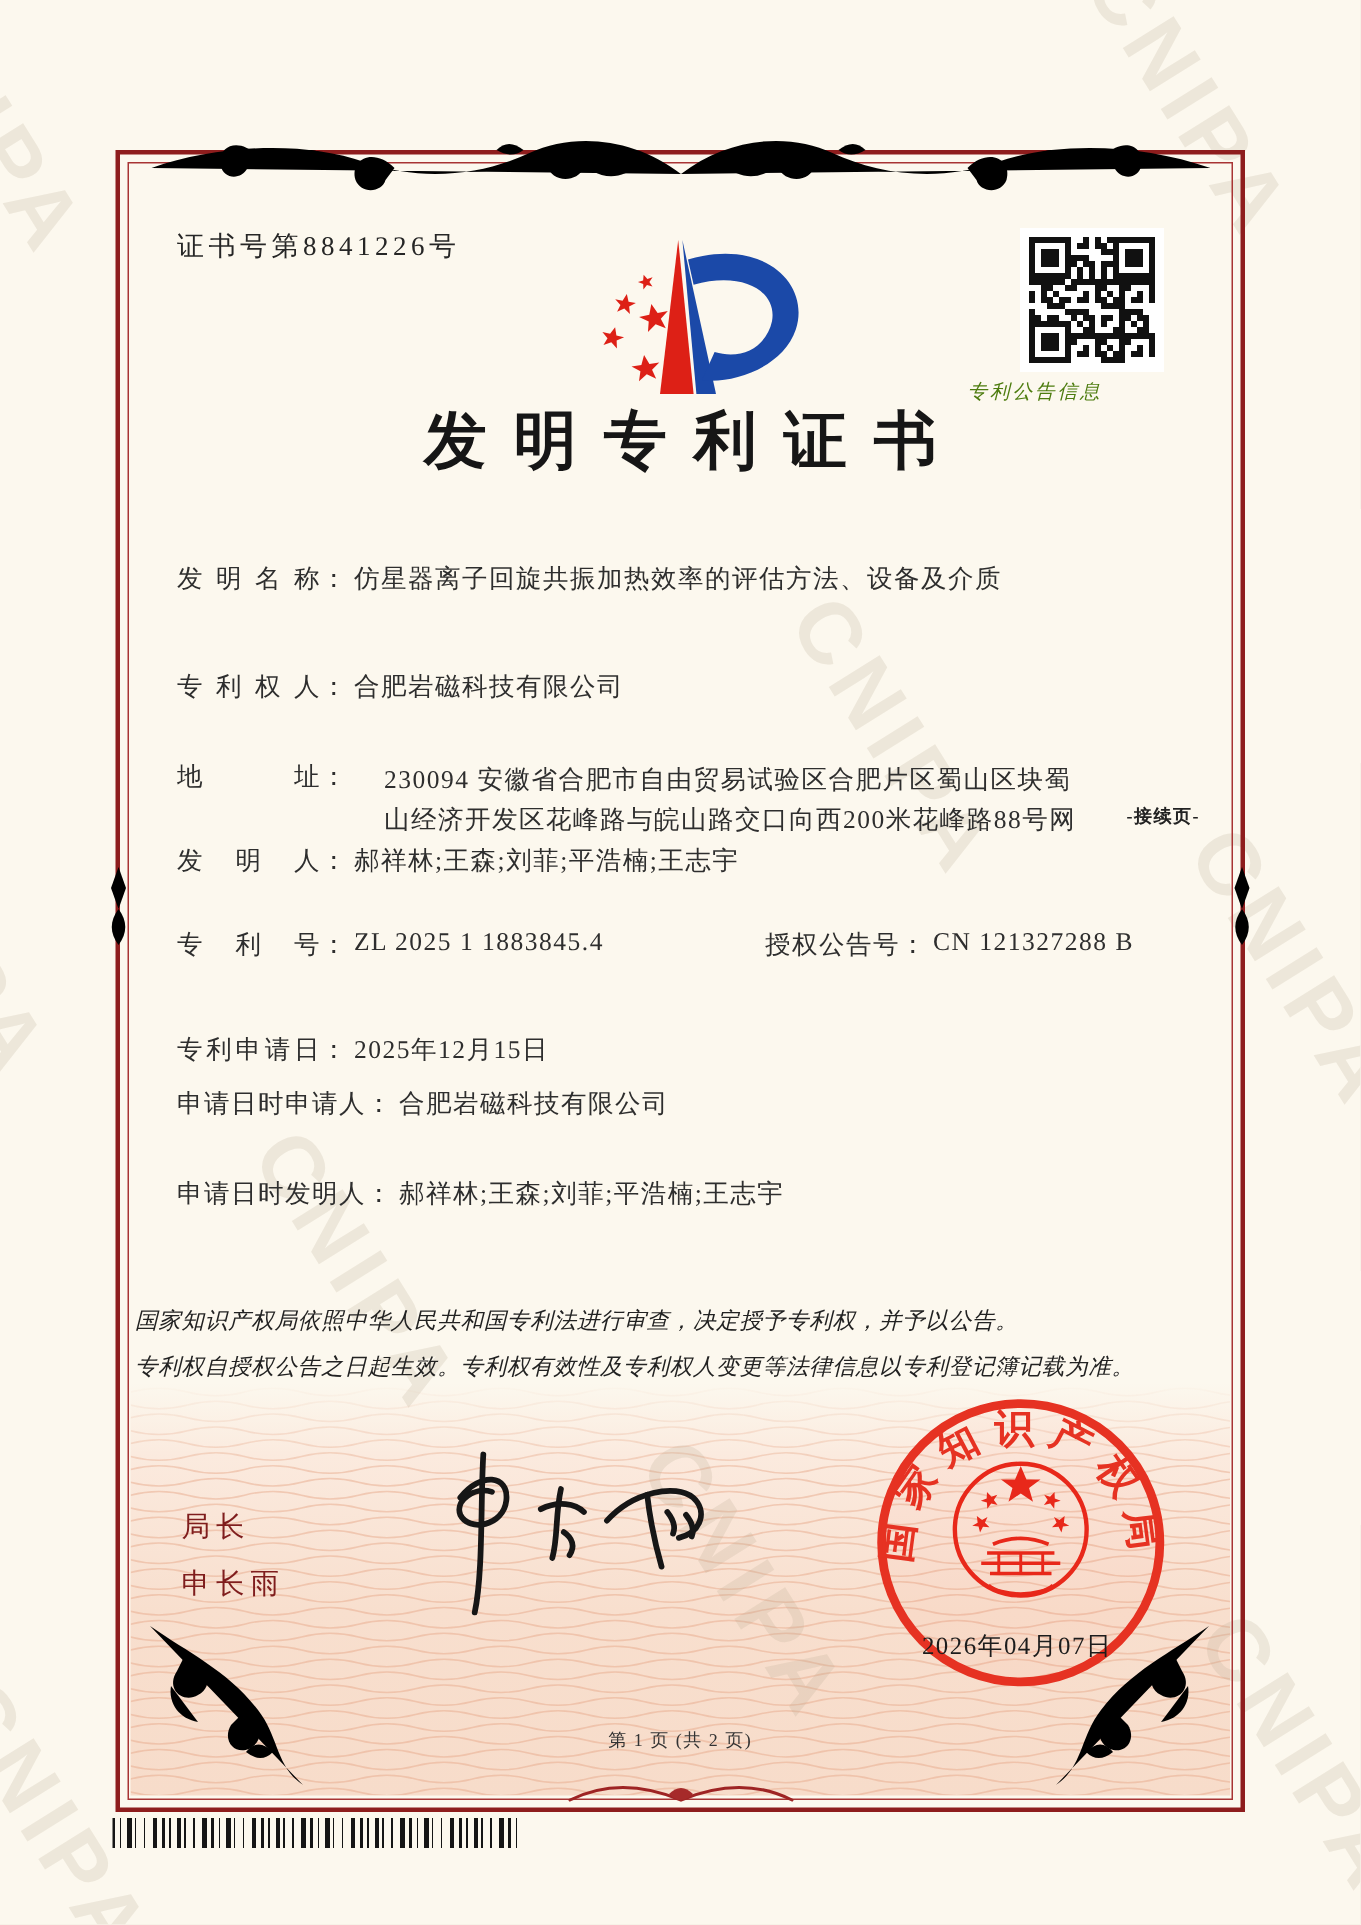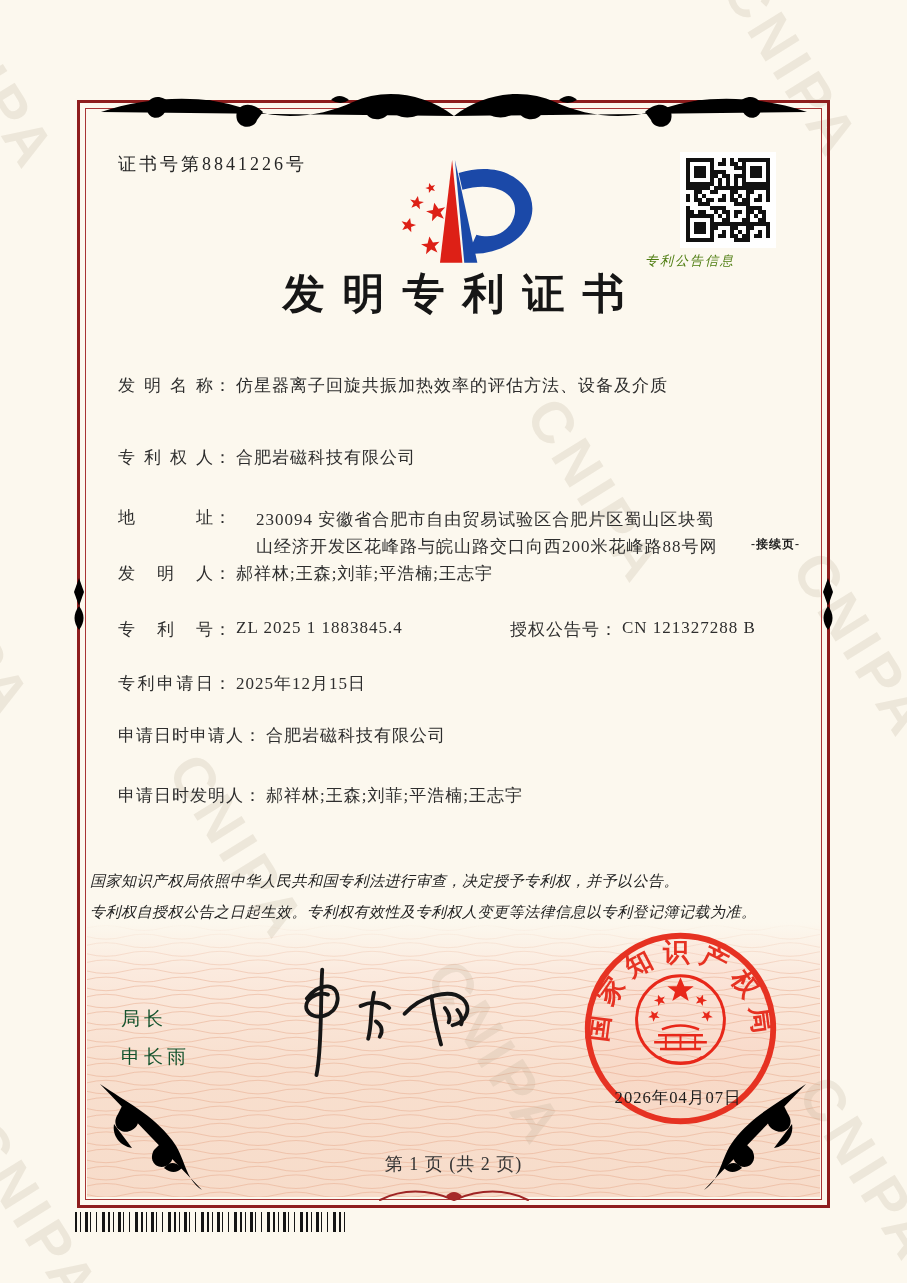--- a/index.html
+++ b/index.html
@@ -48,32 +48,32 @@
   .addr-lines{display:inline-block;margin-left:24px;width:500px;line-height:27px;vertical-align:top;}
   .cont{position:absolute;right:12px;top:30px;font-size:12px;font-weight:bold;color:#222;letter-spacing:1px;}
   .col-right{position:absolute;left:392px;top:0;}
 
   
   .statement{position:absolute;left:90px;top:866px;width:727px;text-align:left;
       font-size:15px;line-height:31px;color:#222;font-style:italic;letter-spacing:.5px;}
 
   
   .signatory{position:absolute;left:121px;top:1000px;font-family:"Liberation Sans",sans-serif;
-      font-size:19px;color:#14532d;line-height:38px;letter-spacing:4px;}
+      font-size:19px;color:#7f1d1d;line-height:38px;letter-spacing:4px;}
   .signature{position:absolute;left:258px;top:962px;}
   .signature path{stroke:#161616;stroke-width:4;fill:none;stroke-linecap:round;stroke-linejoin:round;}
 
   
   .seal{position:absolute;left:578px;top:926px;width:205px;height:205px;}
   .seal-date{position:absolute;left:0;top:164px;width:205px;text-align:center;
       font-size:17px;color:#1c1c1c;letter-spacing:1px;}
 
   
   .page-info{position:absolute;left:77px;top:1152px;width:753px;text-align:center;
-      font-size:18px;color:#333;letter-spacing:1px;}
+      font-size:12px;color:#333;letter-spacing:1px;}
   .barcode{position:absolute;left:75px;top:1212px;width:272px;height:20px;
       background:
         repeating-linear-gradient(90deg,#151515 0 2px,transparent 2px 5px,#151515 5px 6px,
         transparent 6px 10px,#151515 10px 13px,transparent 13px 15px,#151515 15px 16px,
         transparent 16px 21px,#151515 21px 22px,transparent 22px 27px,#151515 27px 30px,
         transparent 30px 33px);}
 </style>
 </head>
 <body>
 
@@ -469,21 +469,21 @@
 
   <div class="row" style="top:562px">
     <span class="jlabel">发明人</span><span class="colon">：</span><span class="val">郝祥林;王森;刘菲;平浩楠;王志宇</span>
   </div>
 
   <div class="row" style="top:618px">
     <span class="jlabel">专利号</span><span class="colon">：</span><span class="val">ZL 2025 1 1883845.4</span>
     <span class="col-right"><span>授权公告号</span><span>：</span><span class="val">CN 121327288 B</span></span>
   </div>
 
-  <div class="row" style="top:672px">
+  <div class="row" style="top:688px">
     <span class="jlabel">专利申请日</span><span class="colon">：</span><span class="val">2025年12月15日</span>
   </div>
 
   <div class="row" style="top:724px">
     <span>申请日时申请人</span><span>：</span><span class="val">合肥岩磁科技有限公司</span>
   </div>
 
   <div class="row" style="top:784px">
     <span>申请日时发明人</span><span>：</span><span class="val">郝祥林;王森;刘菲;平浩楠;王志宇</span>
   </div>

